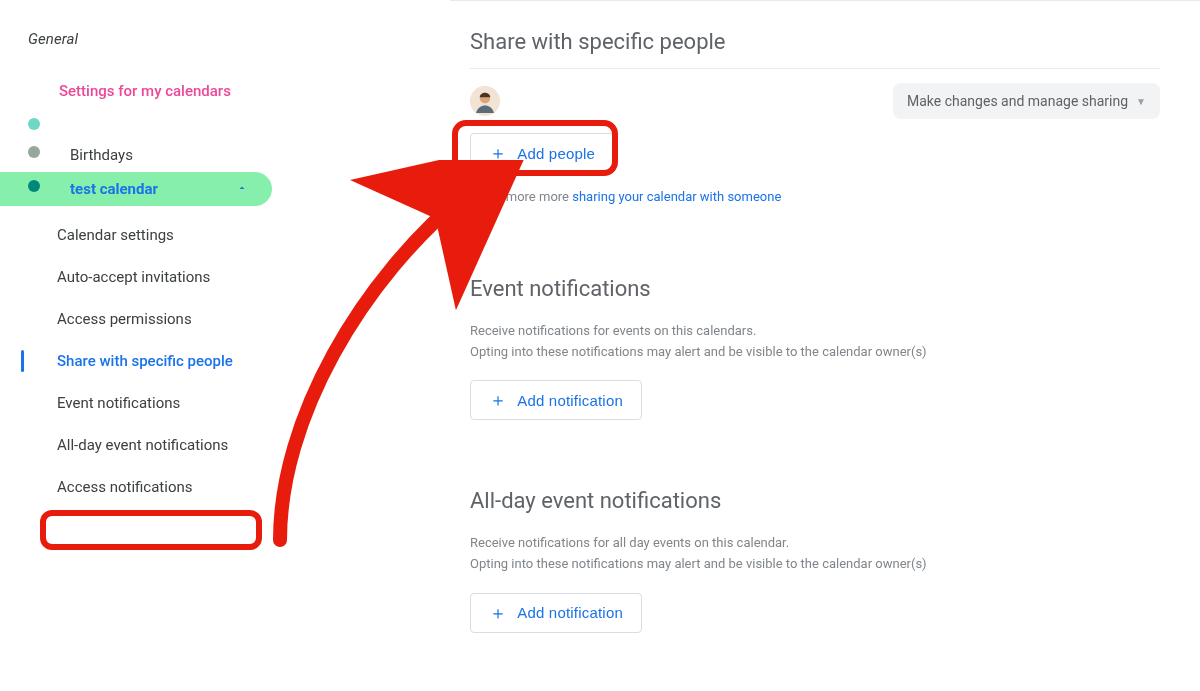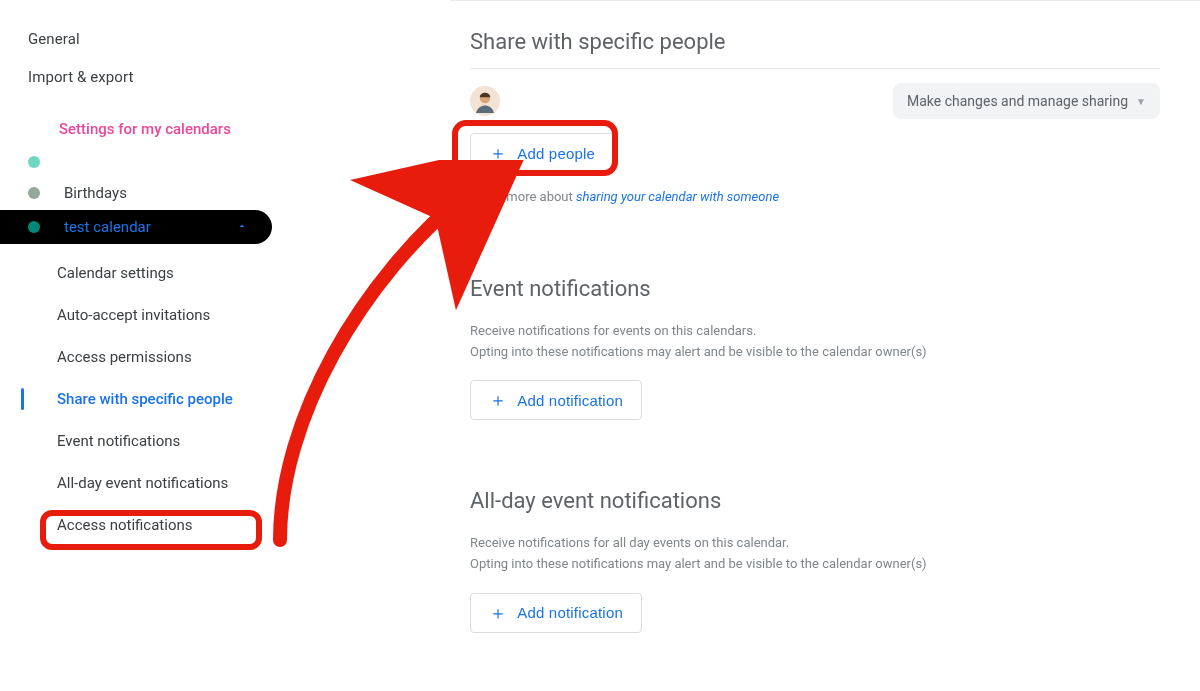--- a/index.html
+++ b/index.html
@@ -21,48 +21,49 @@
   }
   .nav-plain {
     padding: 10px 24px 10px 28px;
     font-size: 15px;
     color: #3c4043;
     letter-spacing: .1px;
     display: flex;
     align-items: center;
     justify-content: space-between;
     cursor: pointer;
+    font-style: italic;
   }
   .nav-plain .chev { color: #5f6368; }
   .section-header {
     padding: 24px 24px 10px 28px;
     font-size: 15px;
     font-weight: 500;
     color: #ec4899;
     margin-left: 31px;
   }
   .cal-item {
     display: flex;
-    align-items: center;
+    align-items: flex-start;
     padding: 8px 24px 8px 28px;
     font-size: 15px;
     color: #3c4043;
     cursor: pointer;
     border-radius: 0 20px 20px 0;
     margin-right: 28px;
-    gap: 24px;
+    gap: 30px;
   }
   .cal-item .dot {
     width: 12px; height: 12px; border-radius: 50%;
     flex-shrink: 0;
   }
   .cal-item.selected {
-    background: #000000;
+    background: #86efac;
     color: #1a73e8;
-    font-weight: 400;
+    font-weight: 700;
   }
   .cal-item .chev { margin-left: auto; color: #1a73e8; }
   .sub-list { margin-left: 20px; border-left: 1px solid transparent; margin-top: 8px; }
   .sub-item {
     padding: 12px 20px 12px 36px;
     font-size: 15px;
     color: #3c4043;
     cursor: pointer;
     position: relative;
   }
@@ -133,21 +134,21 @@
     cursor: pointer;
     letter-spacing: .2px;
   }
   .pill-btn .plus { font-size: 18px; font-weight: 400; line-height: 1; }
   .helper {
     font-size: 13px;
     color: #80868b;
     margin-top: 14px;
     line-height: 1.6;
   }
-  .helper a, .link { color: #1a73e8; text-decoration: none; cursor: pointer; font-style: italic; }
+  .helper a, .link { color: #1a73e8; text-decoration: none; cursor: pointer; }
   .section-block { padding-top: 60px; }
   .section-block .desc {
     font-size: 13px;
     color: #80868b;
     line-height: 1.6;
     padding: 6px 0 18px 0;
   }
 
   
   .hl {
@@ -175,23 +176,20 @@
   }
 </style>
 </head>
 <body>
 
 <div class="layout">
 
   <div class="sidebar">
     <div class="nav-plain">
       <span>General</span>
-    </div>
-    <div class="nav-plain">
-      <span>Import &amp; export</span>
     </div>
 
     <div class="section-header">Settings for my calendars</div>
 
     <div class="cal-item">
       <span class="dot" style="background:#6fd8c3"></span>
       <span></span>
     </div>
     <div class="cal-item">
       <span class="dot" style="background:#95a99a"></span>
@@ -237,21 +235,21 @@
           <span class="tri">▼</span>
         </div>
       </div>
 
       <button class="pill-btn">
         <span class="plus">＋</span>
         <span>Add people</span>
       </button>
 
       <div class="helper">
-        <span>Share more about </span><a class="link">sharing your calendar with someone</a>
+        <span>Learn more more </span><a class="link">sharing your calendar with someone</a>
       </div>
     </div>
 
     <div class="section-block">
       <div class="section-title">Event notifications</div>
       <div class="desc">
         <span>Receive notifications for events on this calendars.</span><br>
         <span>Opting into these notifications may alert and be visible to the calendar owner(s)</span>
       </div>
       <button class="pill-btn">

